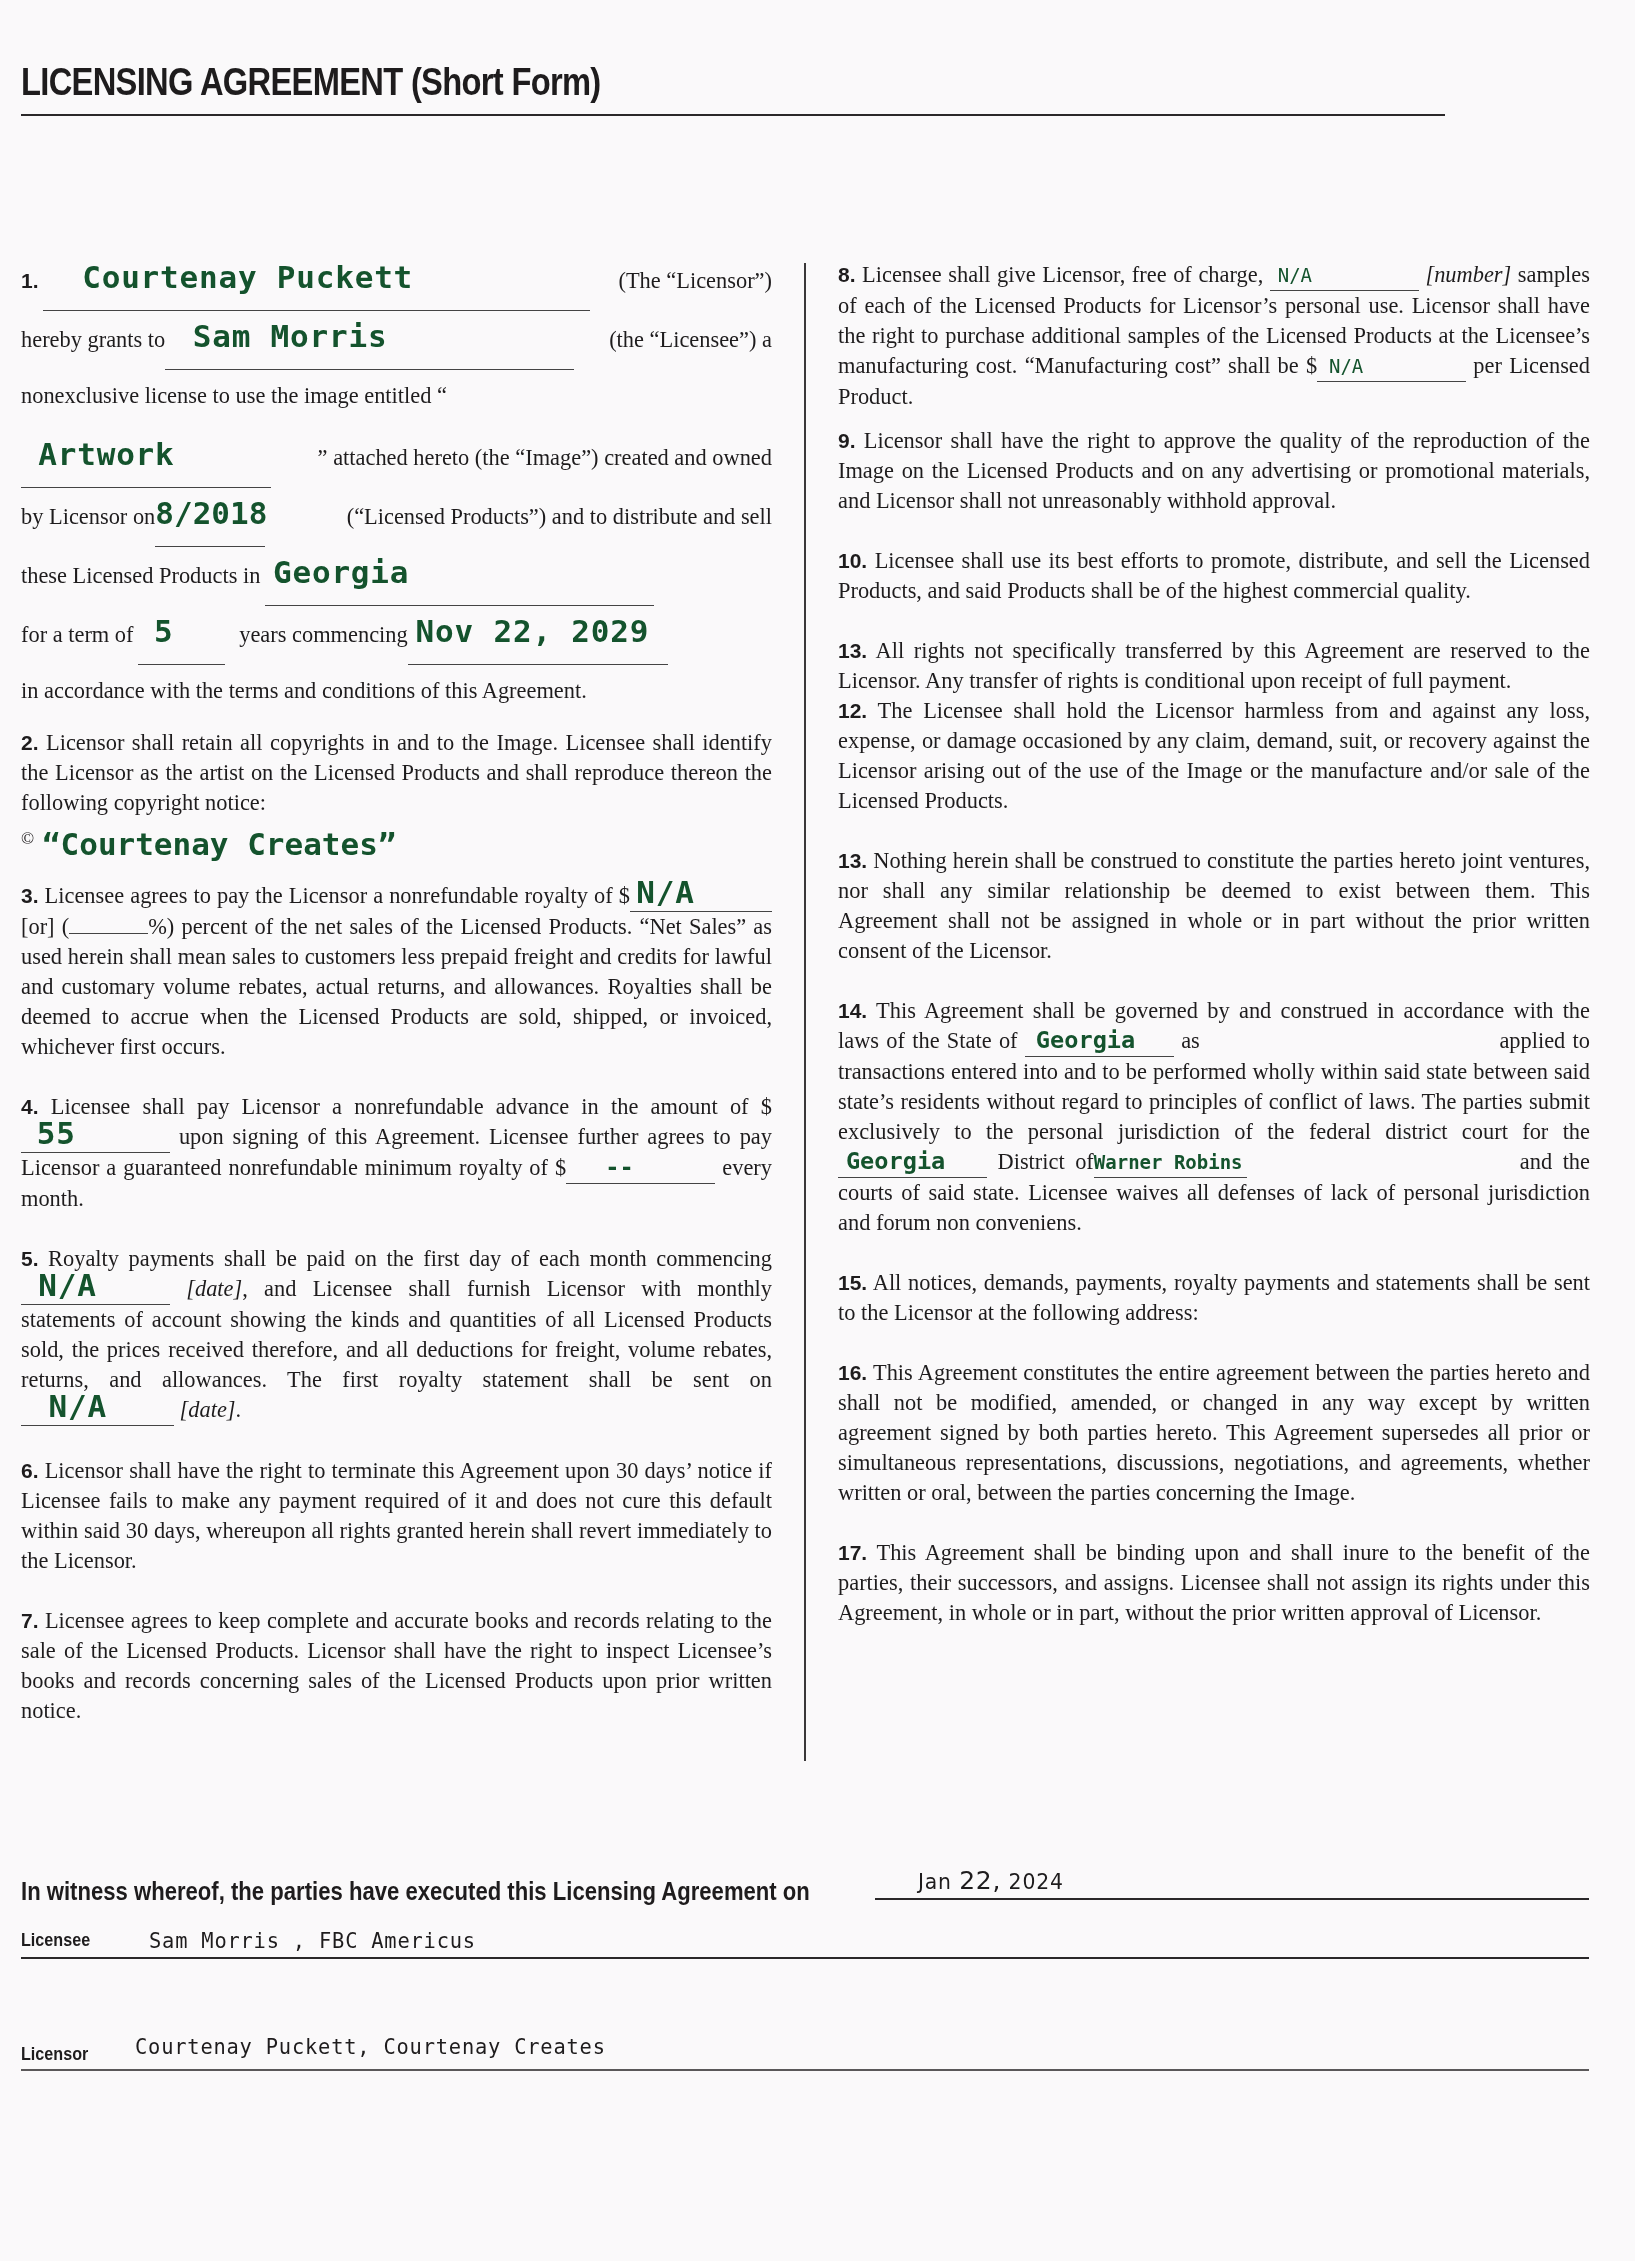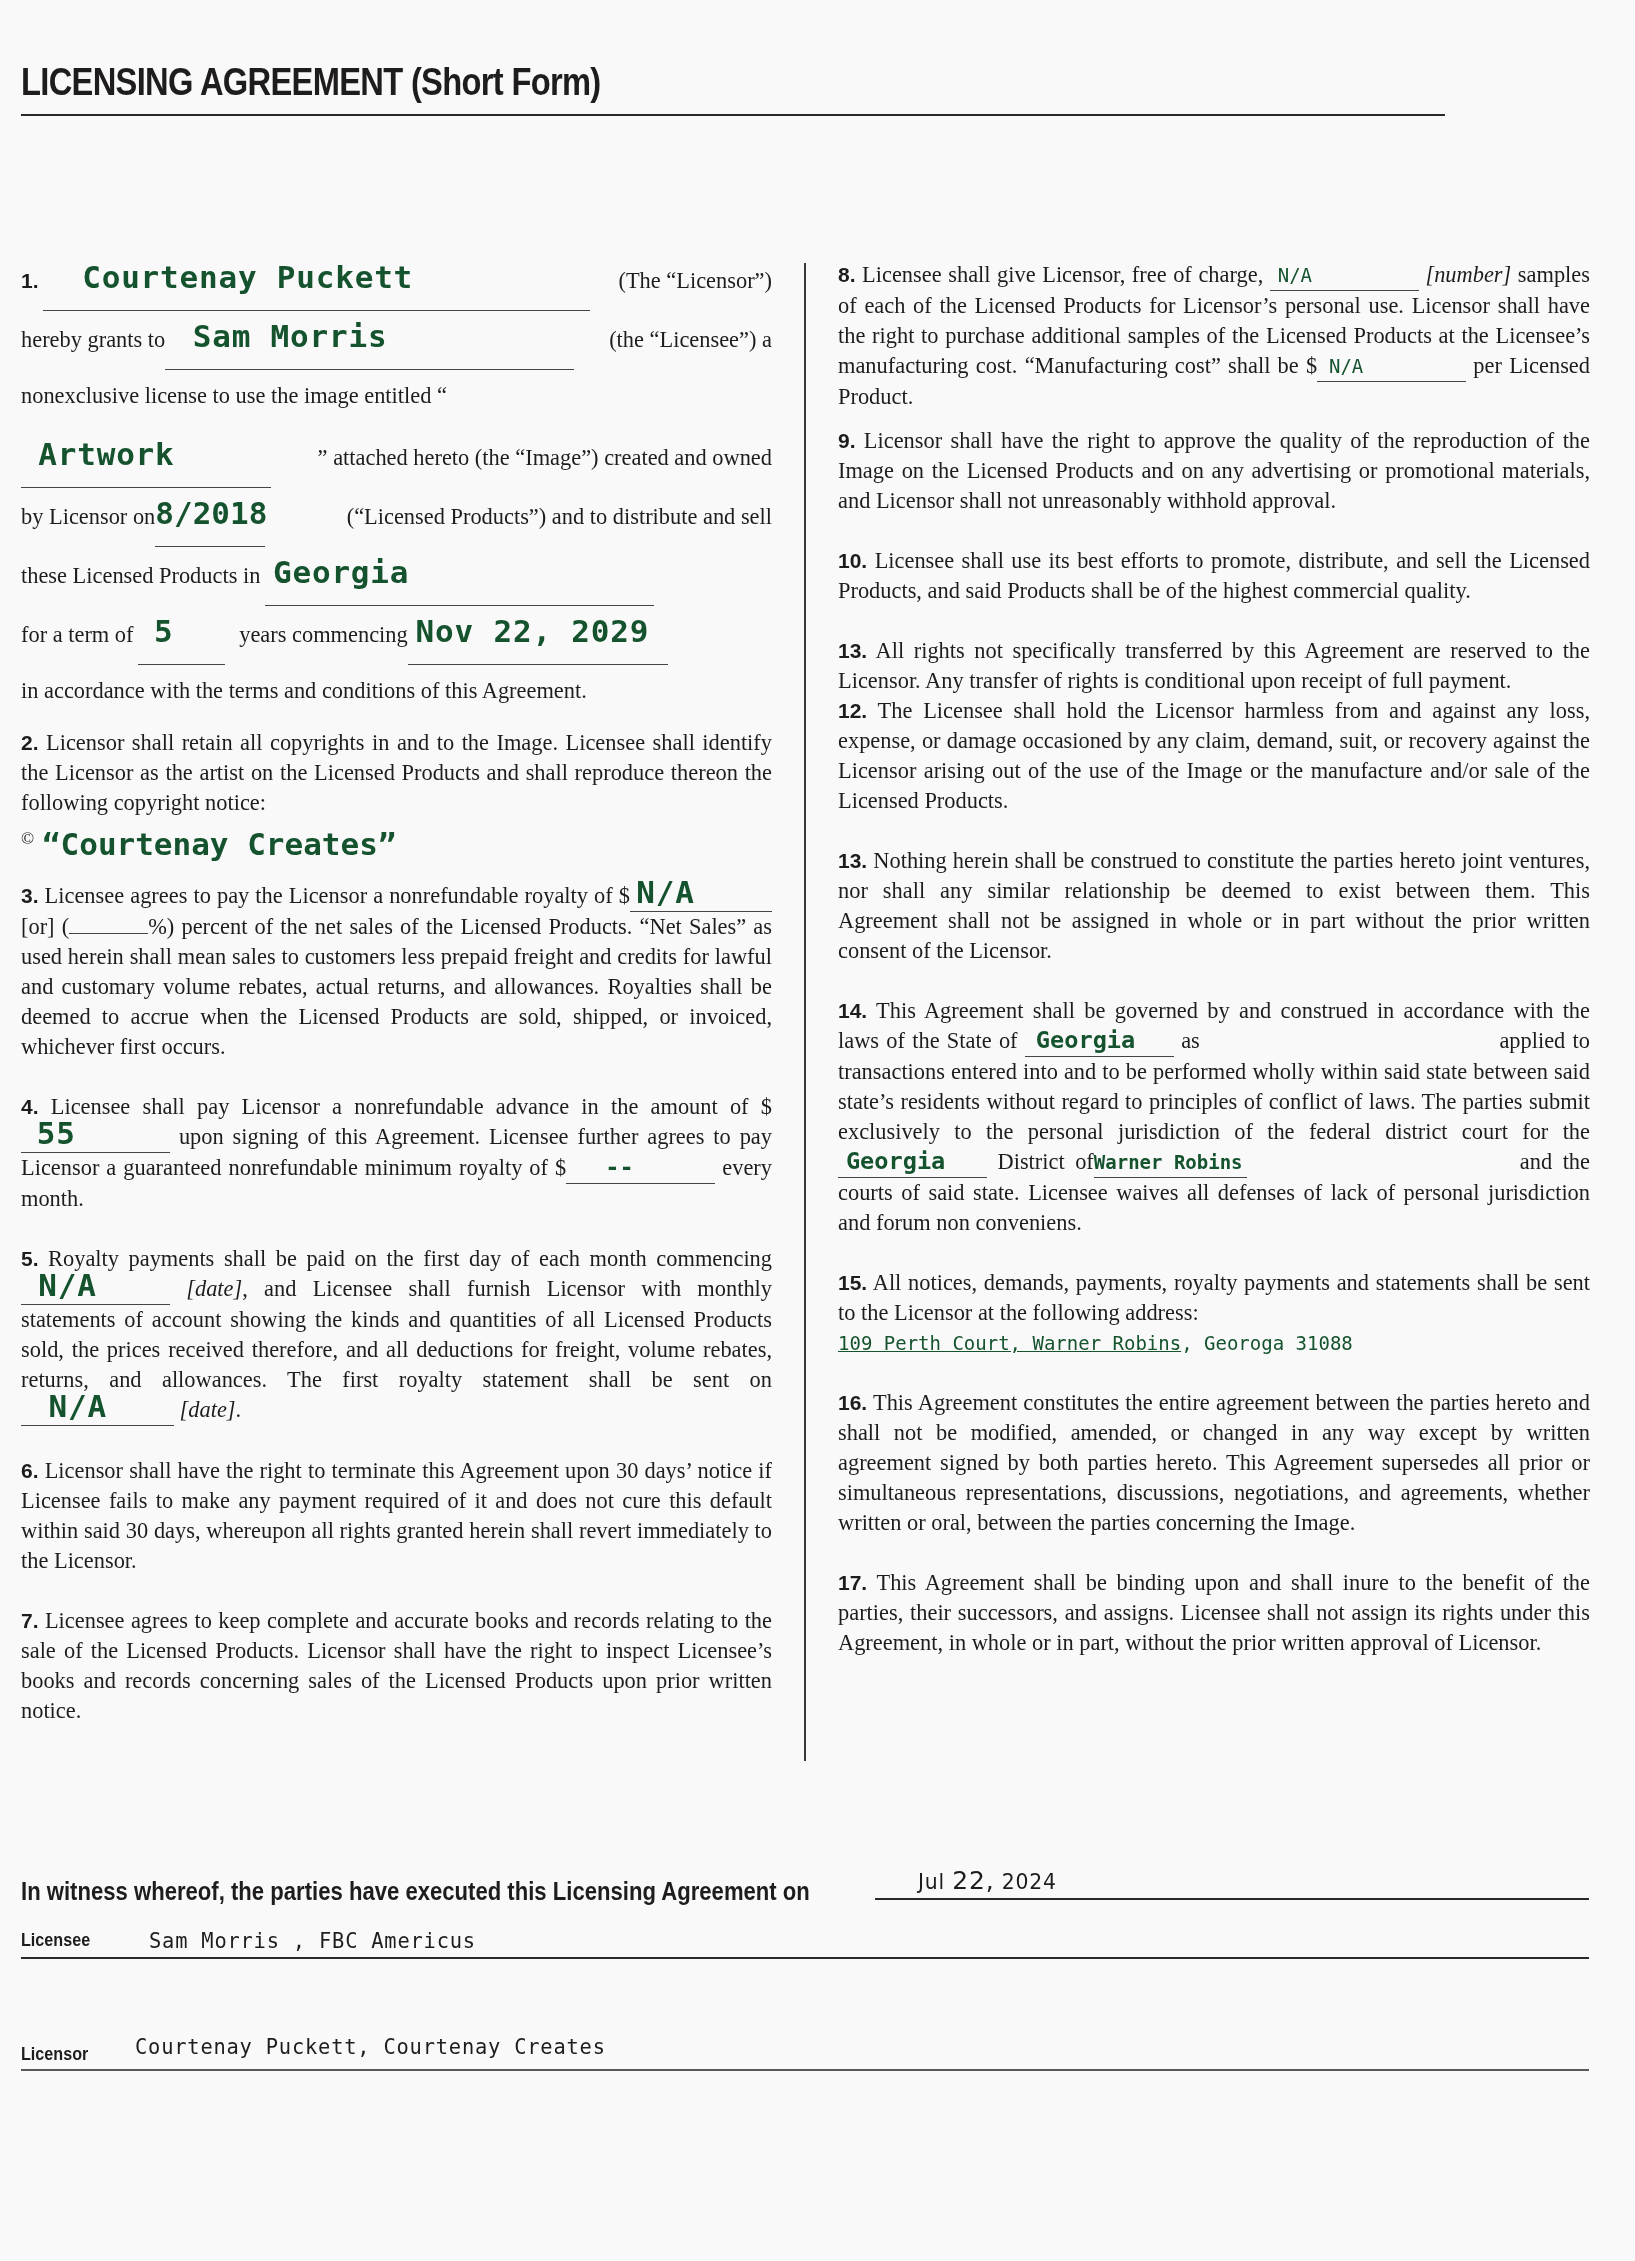--- a/index.html
+++ b/index.html
@@ -200,41 +200,38 @@
     <span>applied to transactions entered into and to be performed wholly within said state between said state’s residents without regard to principles of conflict of laws. The parties submit exclusively to the personal jurisdiction of the federal district court for the</span>
     <span class="blank" style="width:149px;"><span class="fill fill-md" style="margin-left:7.9px;line-height:20.4px;">Georgia</span></span>
     <span>District of</span><span class="blank" style="width:153px;"><span class="fill fill-sm" style="font-weight:bold;">Warner Robins</span></span>
     <span style="display:inline-block;width:252px;"></span>
     <span>and the courts of said state. Licensee waives all defenses of lack of personal jurisdiction and forum non conveniens.</span>
   </div>
 
   <div class="para">
     <span class="num">15.</span>
     <span>All notices, demands, payments, royalty payments and statements shall be sent to the Licensor at the following address:</span>
-    <div style="white-space:nowrap;">
-      <span class="fill fill-sm" style="text-decoration:underline;">109 Perth Court, Warner Robins</span><span class="fill fill-sm">, Georoga 31088</span>
-    </div>
   </div>
 
   <div class="para">
     <span class="num">16.</span>
     <span>This Agreement constitutes the entire agreement between the parties hereto and shall not be modified, amended, or changed in any way except by written agreement signed by both parties hereto. This Agreement supersedes all prior or simultaneous representations, discussions, negotiations, and agreements, whether written or oral, between the parties concerning the Image.</span>
   </div>
 
   <div class="para">
     <span class="num">17.</span>
     <span>This Agreement shall be binding upon and shall inure to the benefit of the parties, their successors, and assigns. Licensee  shall not assign its rights under this Agreement, in whole or in part, without the prior written approval of Licensor.</span>
   </div>
 </div>
 
 <div class="witness">
   <span class="witness-text">In witness whereof, the parties have executed this Licensing Agreement on</span>
 </div>
 <div class="witness-date">
-  <span>Jul</span>
+  <span>Jan</span>
   <span class="dd">22,</span>
   <span>2024</span>
 </div>
 <div class="witness-date-line"></div>
 
 <div class="sig-label" style="top:1929px;">Licensee</div>
 <div class="sig-value" style="left:149px;top:1929px;">Sam Morris , FBC Americus</div>
 <div class="sig-line" style="top:1957px;"></div>
 
 <div class="sig-label" style="top:2043px;">Licensor</div>

